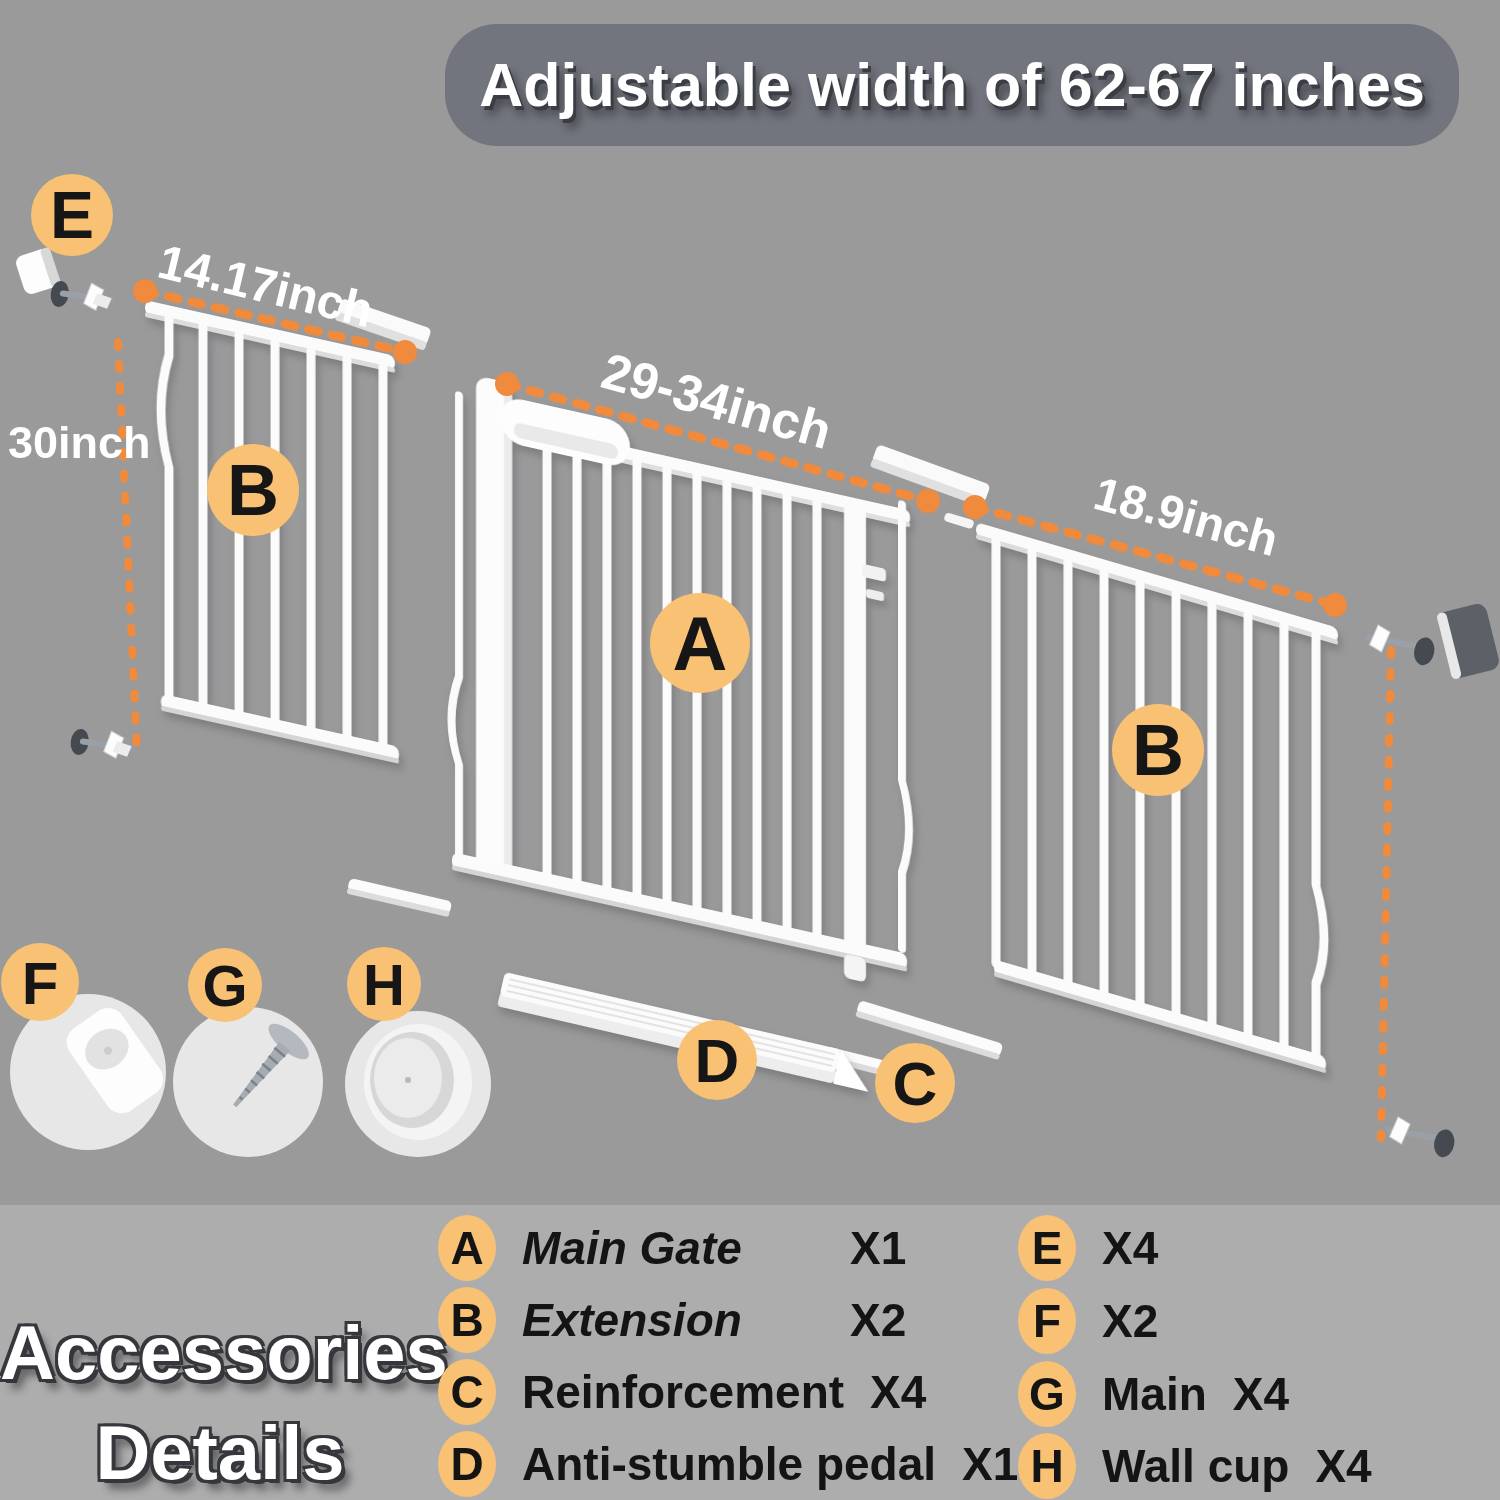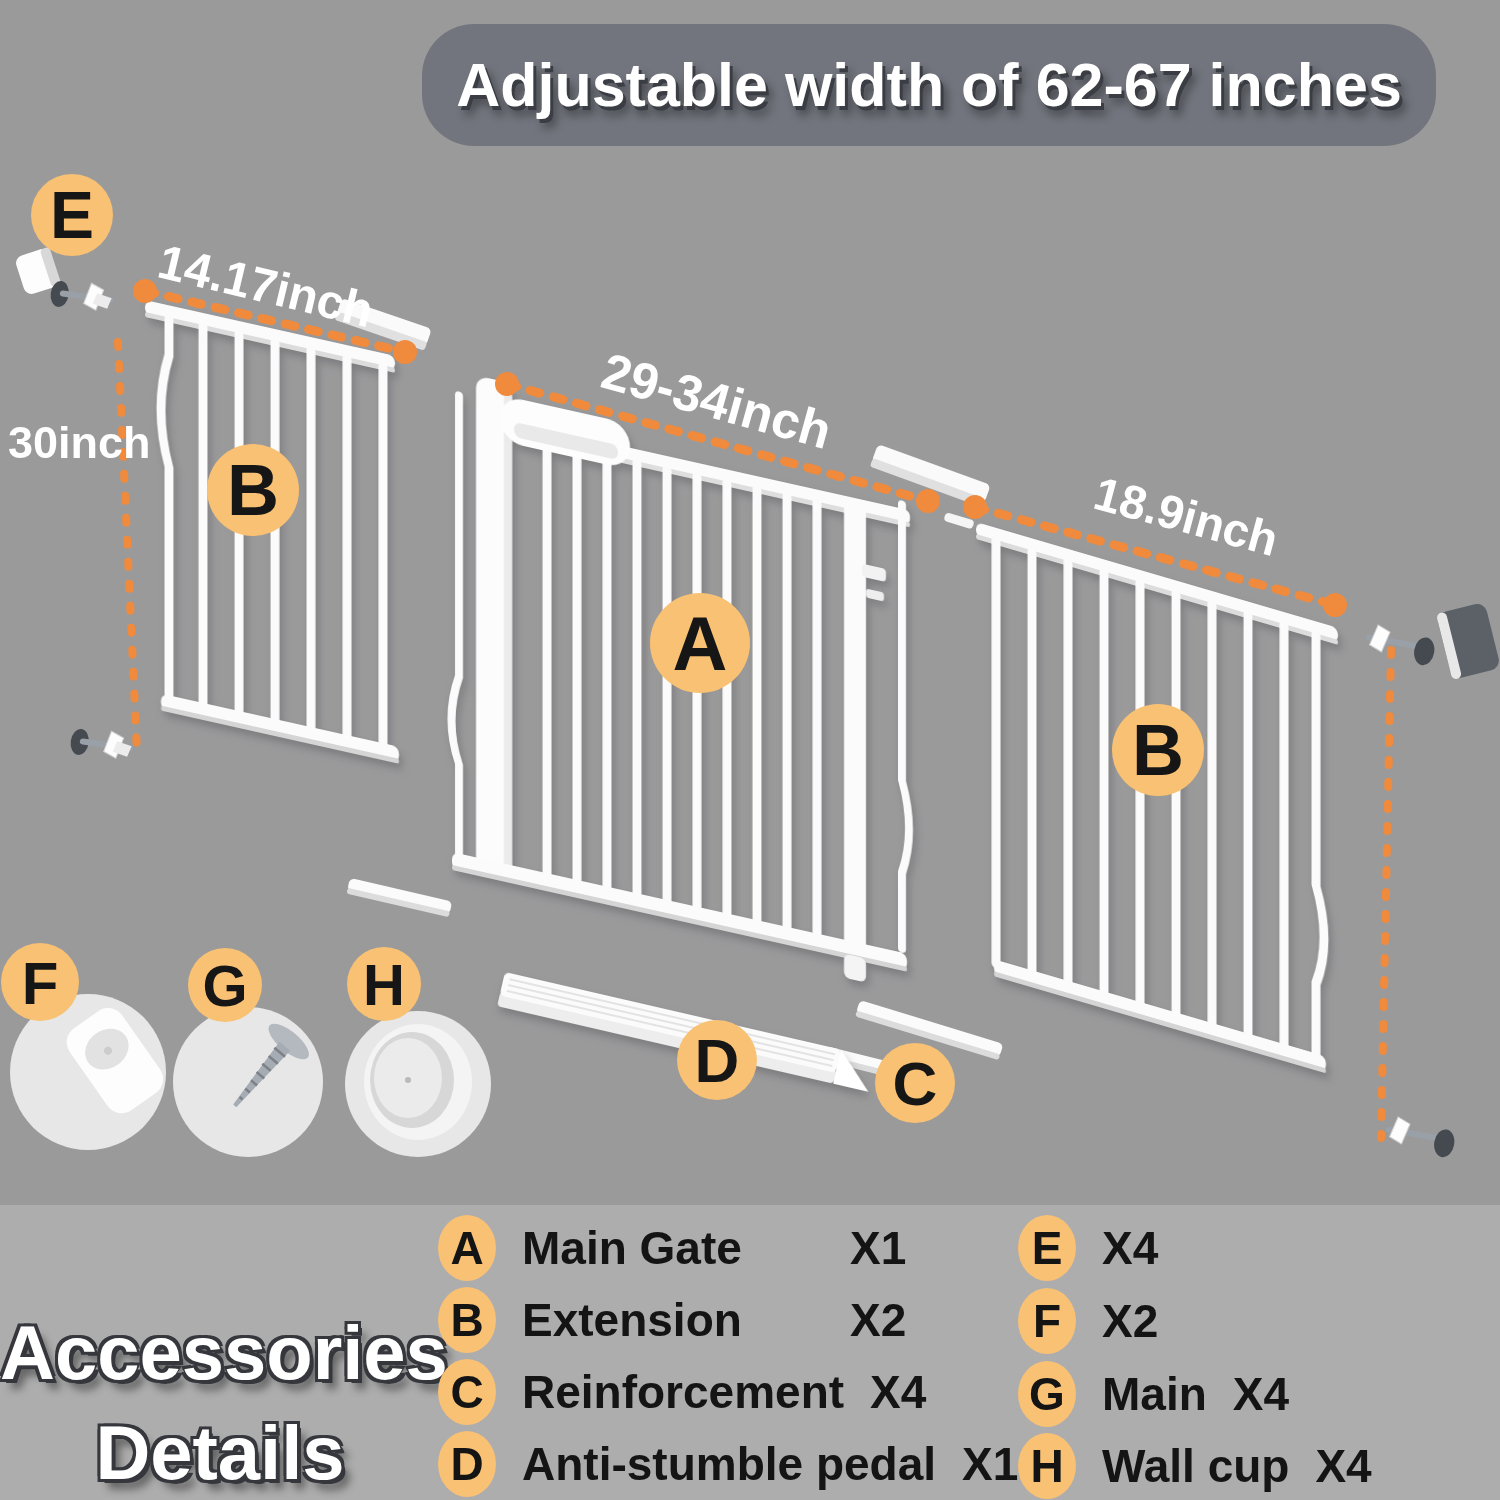--- a/index.html
+++ b/index.html
@@ -1,19 +1,19 @@
 <!DOCTYPE html>
 <html><head>
 <meta charset="utf-8">
 <style>
   html,body{margin:0;padding:0;background:#7d7d7e;}
   .page{position:relative;width:1500px;height:1500px;overflow:hidden;
         background:#9a9a9b;font-family:"Liberation Sans",sans-serif;}
   
-  .banner{position:absolute;left:422px;top:24px;width:1014px;height:122px;
+  .banner{position:absolute;left:445px;top:24px;width:1014px;height:122px;
           background:#72757d;border-radius:52px;display:flex;align-items:center;justify-content:center;}
   .banner-text{color:#ffffff;font-size:61px;font-weight:800;letter-spacing:0;
                text-shadow:3px 4px 0 #3a3d43,6px 9px 10px rgba(0,0,0,.4);}
   
   .diagram{position:absolute;left:0;top:0;}
   .panel{filter:drop-shadow(3px 5px 4px rgba(70,70,75,.35));}
   .dimlabel{fill:#ffffff;font-weight:700;
             font-family:"Liberation Sans",sans-serif;}
   .badgeletter{fill:#161616;font-weight:800;text-anchor:middle;
                font-family:"Liberation Sans",sans-serif;}
@@ -24,21 +24,21 @@
   .heading .h1{font-size:76px;margin-top:36px;}
   .heading .h2{font-size:76px;}
   .h3d{text-shadow:-3px -3px 0 #35373c,3px -3px 0 #35373c,-3px 3px 0 #35373c,
        4px 4px 0 #35373c,8px 10px 8px rgba(0,0,0,.45);}
   .lrow{position:absolute;display:flex;align-items:center;gap:26px;}
   .lbadge{width:58px;height:66px;border-radius:50%;background:#f8c173;flex:0 0 auto;
           display:flex;align-items:center;justify-content:center;
           color:#141414;font-size:46px;font-weight:800;}
   .llabel{font-size:46px;font-weight:600;color:#141414;white-space:nowrap;}
   .lcount{font-size:46px;font-weight:600;color:#141414;}
-  .wfix{min-width:302px;}
+  .wfix{min-width:302px;font-style:italic;}
 </style>
 </head>
 <body>
 
 <div class="page">
 
   <div class="banner">
     <div class="banner-text">Adjustable width of 62-67 inches</div>
   </div>
 

